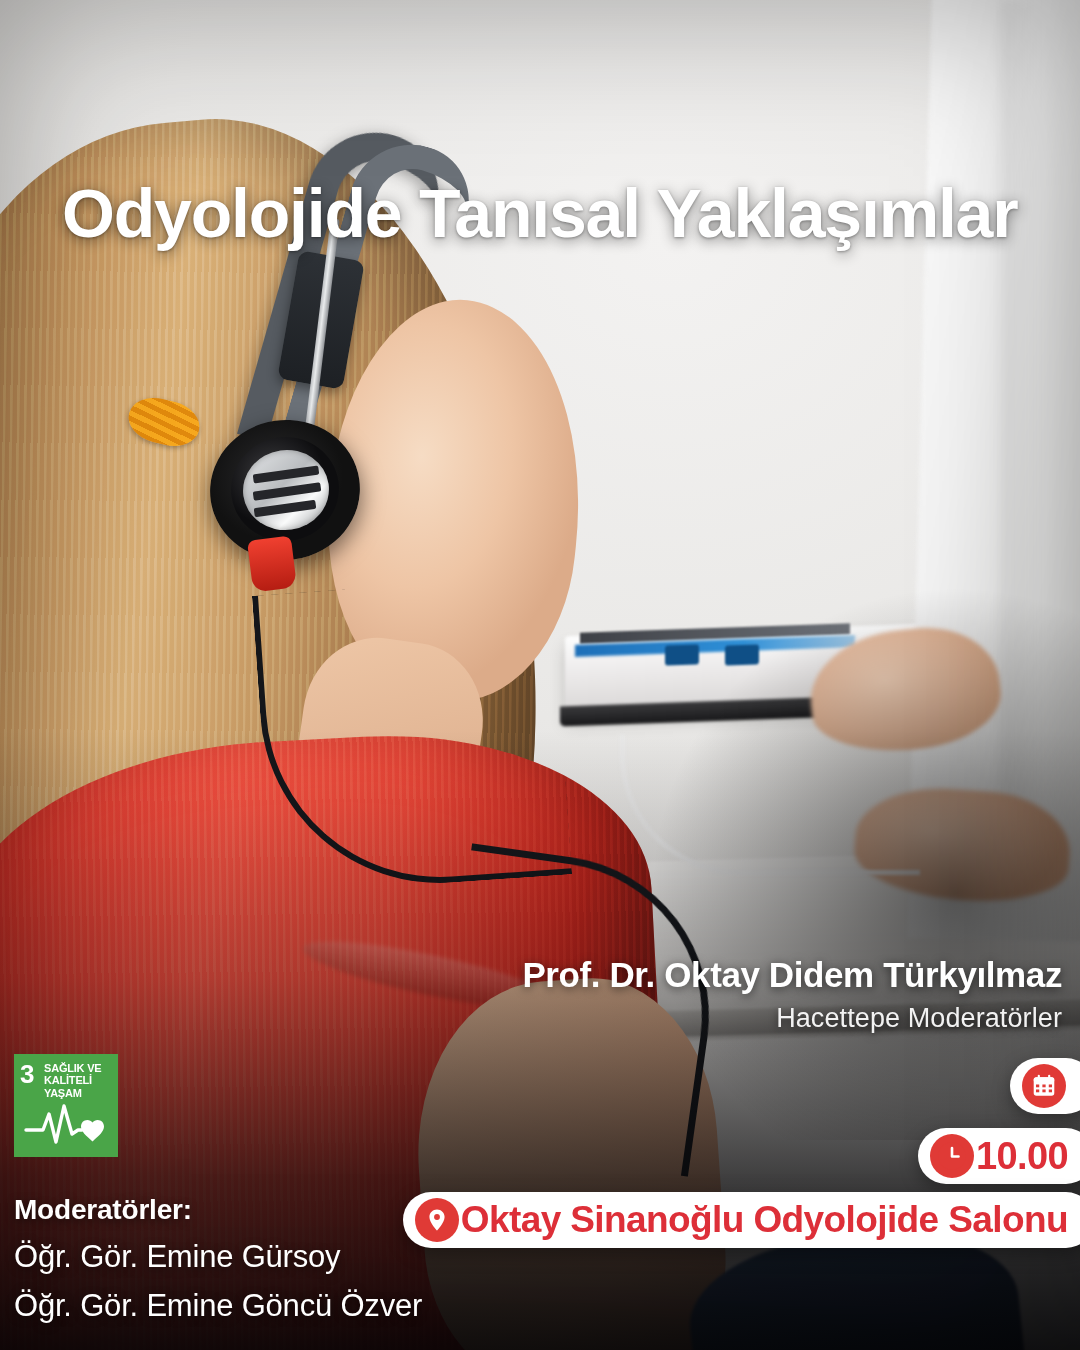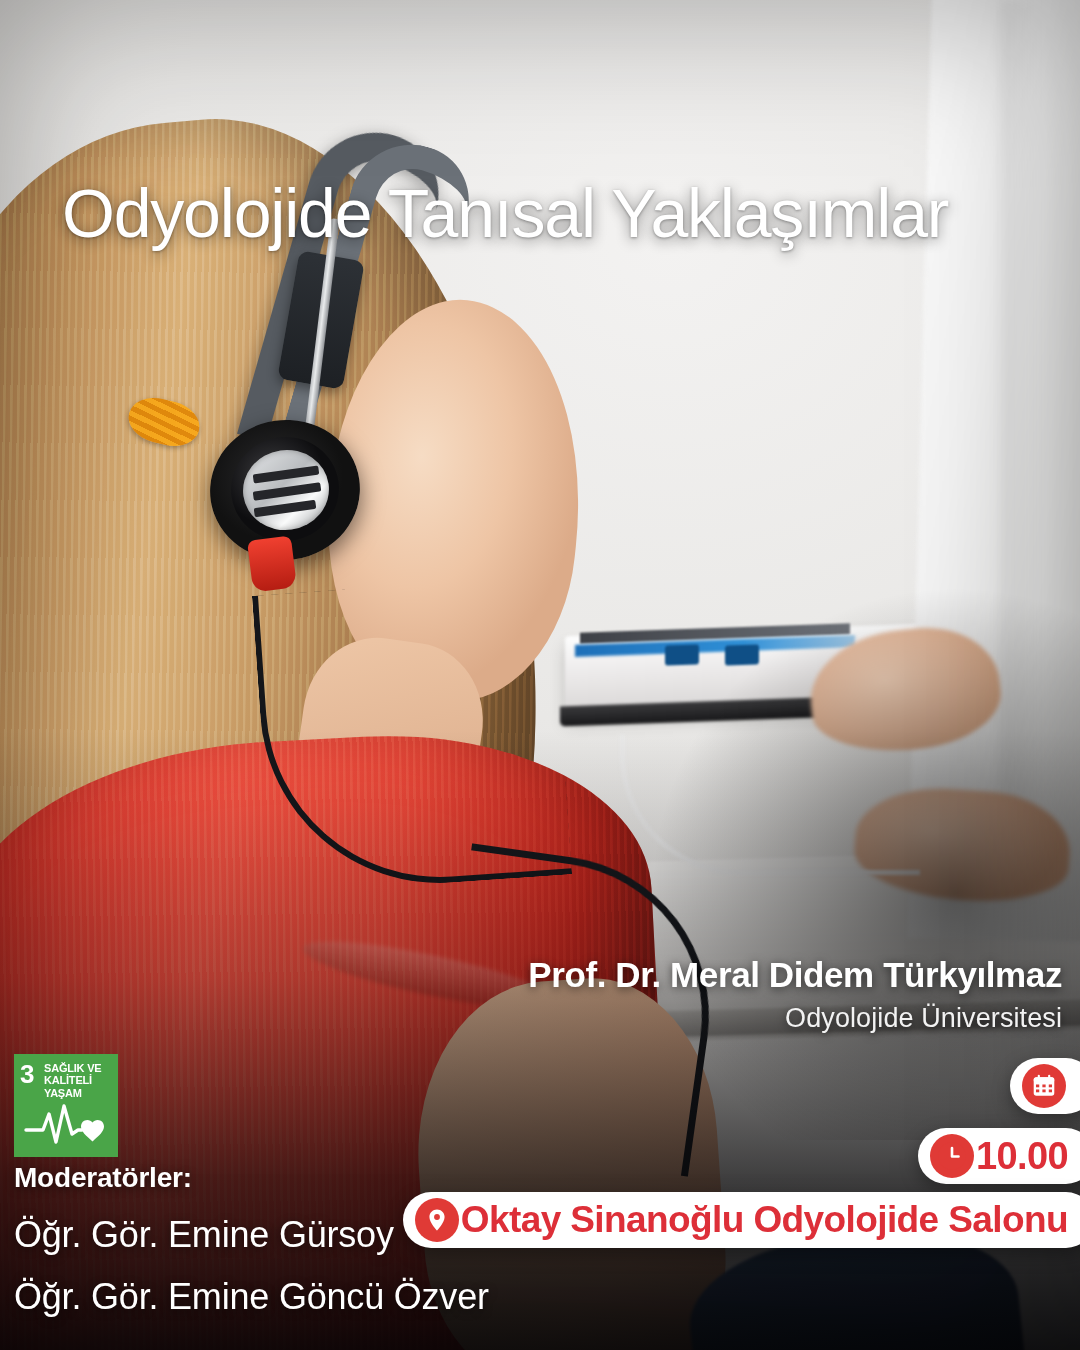--- a/index.html
+++ b/index.html
@@ -242,21 +242,21 @@
   .vignette-edges{
     position:absolute;inset:0;
     box-shadow:inset 0 0 160px rgba(0,0,0,.35);
     pointer-events:none;
   }
 
   
   .title{
     position:absolute;left:62px;top:178px;width:1010px;
     color:#fff;
-    font-size:68px;font-weight:normal;letter-spacing:-1.2px;
+    font-size:68px;font-weight:bold;letter-spacing:-1.2px;
     line-height:1.05;white-space:nowrap;
     text-shadow:0 3px 14px rgba(0,0,0,.45), 0 1px 3px rgba(0,0,0,.35);
   }
 
   .speaker-block{
     position:absolute;right:18px;top:955px;text-align:right;
   }
   .speaker-name{
     color:#fff;font-size:35px;font-weight:bold;letter-spacing:-.4px;
     text-shadow:0 2px 10px rgba(0,0,0,.6);
@@ -297,25 +297,25 @@
     position:absolute;left:6px;top:7px;color:#fff;
     font-size:26px;font-weight:bold;line-height:1;
   }
   .sdg-words{
     position:absolute;left:30px;top:8px;color:#fff;
     font-size:11px;font-weight:bold;line-height:1.12;letter-spacing:-.2px;
   }
   .sdg-icon{position:absolute;left:10px;top:46px;}
 
   .moderators{
-    position:absolute;left:14px;top:1162px;color:#fff;
+    position:absolute;left:14px;top:1194px;color:#fff;
     text-shadow:0 2px 8px rgba(0,0,0,.55);
   }
   .mod-label{font-size:28px;font-weight:bold;letter-spacing:-.2px;}
-  .mod-name{font-size:36px;font-weight:normal;letter-spacing:-.2px;margin-top:20px;}
+  .mod-name{font-size:31px;font-weight:normal;letter-spacing:-.2px;margin-top:13px;}
 </style>
 </head>
 <body>
 
 <div class="poster">
 
   <div class="photo">
     <div class="wall"></div>
     <div class="desk"></div>
     <div class="desk-edge"></div>
@@ -360,22 +360,22 @@
     <div class="hp-cable2"></div>
 
     <div class="vignette-bottom"></div>
     <div class="vignette-right"></div>
     <div class="vignette-edges"></div>
   </div>
 
   <div class="title">Odyolojide Tanısal Yaklaşımlar</div>
 
   <div class="speaker-block">
-    <div class="speaker-name">Prof. Dr. Meral Didem Türkyılmaz</div>
-    <div class="speaker-org">Odyolojide Üniversitesi</div>
+    <div class="speaker-name">Prof. Dr. Oktay Didem Türkyılmaz</div>
+    <div class="speaker-org">Hacettepe Moderatörler</div>
   </div>
 
   <div class="pill pill-date">
     <span class="ico">
       <svg width="26" height="26" viewBox="0 0 24 24" aria-hidden="true">
         <rect x="2.5" y="4" width="19" height="17" rx="2.5" fill="#ffffff"></rect>
         <rect x="2.5" y="4" width="19" height="5" rx="2.5" fill="#ffffff"></rect>
         <rect x="4.6" y="10.6" width="3" height="2.6" fill="#e03a36"></rect>
         <rect x="10.5" y="10.6" width="3" height="2.6" fill="#e03a36"></rect>
         <rect x="16.4" y="10.6" width="3" height="2.6" fill="#e03a36"></rect>

